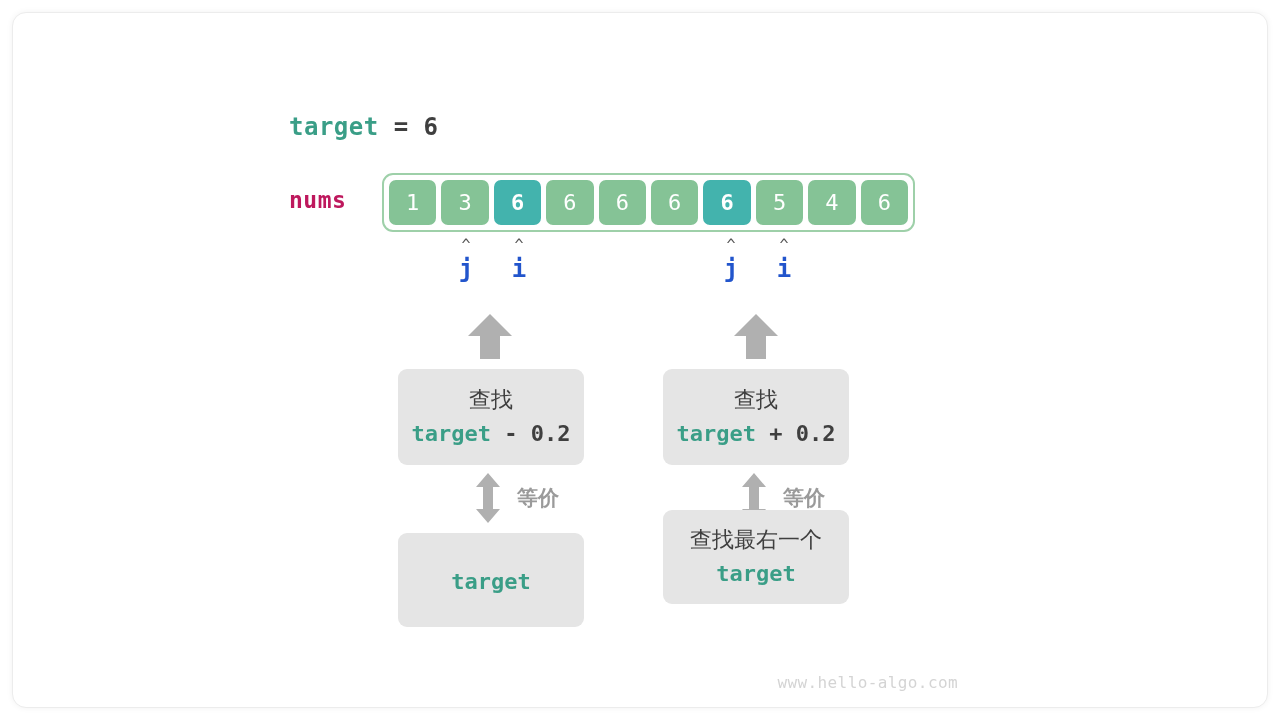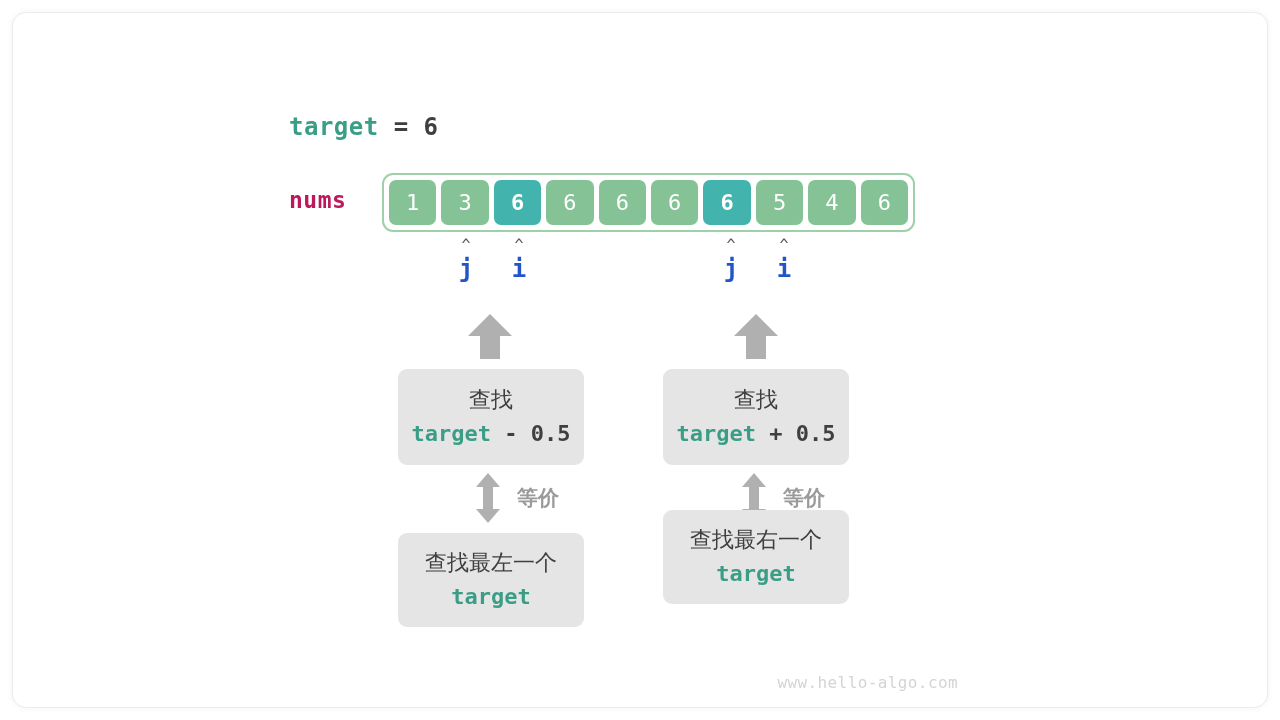--- a/index.html
+++ b/index.html
@@ -242,26 +242,26 @@
   </div>
 
   <div class="up-arrow" style="left:733px; top:312px;">
     <svg width="46" height="48" viewBox="0 0 46 48">
       <polygon points="23,2 45,24 33,24 33,47 13,47 13,24 1,24" fill="#b0b0b0"></polygon>
     </svg>
   </div>
 
   <div class="gbox" style="left:398px; top:369px; width:186px; height:96px;">
     <div class="line1">查找</div>
-    <div class="line2"><span class="tok-teal">target</span><span class="tok-dark"> - 0.5</span></div>
+    <div class="line2"><span class="tok-teal">target</span><span class="tok-dark"> - 0.2</span></div>
   </div>
 
   <div class="gbox" style="left:663px; top:369px; width:186px; height:96px;">
     <div class="line1">查找</div>
-    <div class="line2"><span class="tok-teal">target</span><span class="tok-dark"> + 0.5</span></div>
+    <div class="line2"><span class="tok-teal">target</span><span class="tok-dark"> + 0.2</span></div>
   </div>
 
   <div class="eq-group" style="left:475px; top:472px;">
     <div class="eq-arrow">
       <svg width="26" height="52" viewBox="0 0 26 52">
         <polygon points="13,1 25,15 18,15 18,37 25,37 13,51 1,37 8,37 8,15 1,15" fill="#b0b0b0"></polygon>
       </svg>
     </div>
     <div class="eq-text">等价</div>
   </div>
@@ -269,21 +269,20 @@
   <div class="eq-group" style="left:741px; top:472px;">
     <div class="eq-arrow">
       <svg width="26" height="52" viewBox="0 0 26 52">
         <polygon points="13,1 25,15 18,15 18,37 25,37 13,51 1,37 8,37 8,15 1,15" fill="#b0b0b0"></polygon>
       </svg>
     </div>
     <div class="eq-text">等价</div>
   </div>
 
   <div class="gbox" style="left:398px; top:533px; width:186px; height:94px;">
-    <div class="line1">查找最左一个</div>
     <div class="line2 tok-teal">target</div>
   </div>
 
   <div class="gbox" style="left:663px; top:510px; width:186px; height:94px;">
     <div class="line1">查找最右一个</div>
     <div class="line2 tok-teal">target</div>
   </div>
 
   <div class="watermark">www.hello-algo.com</div>
 </div>

